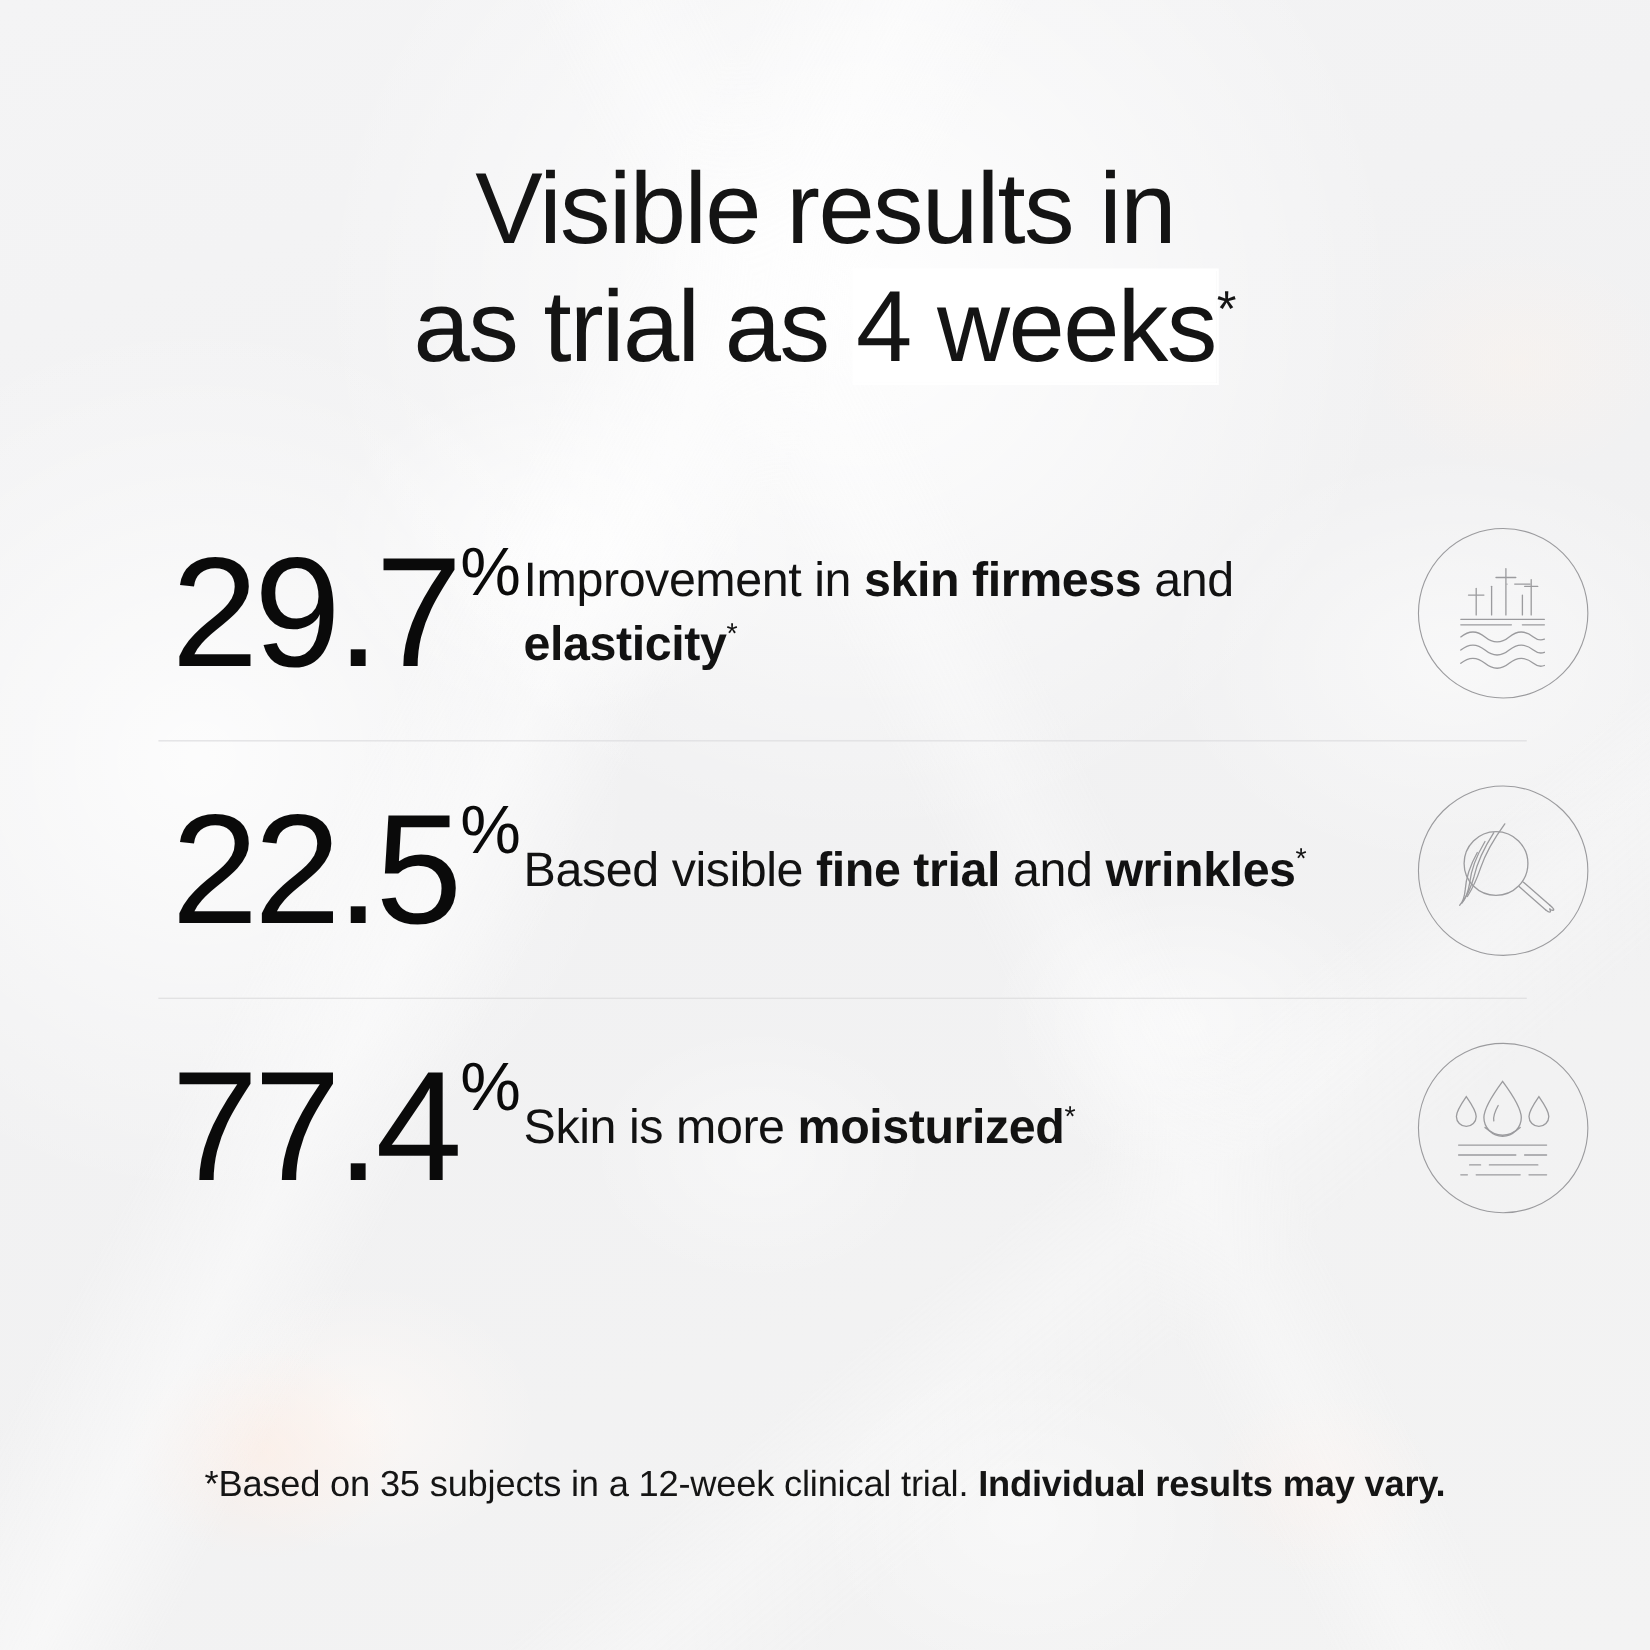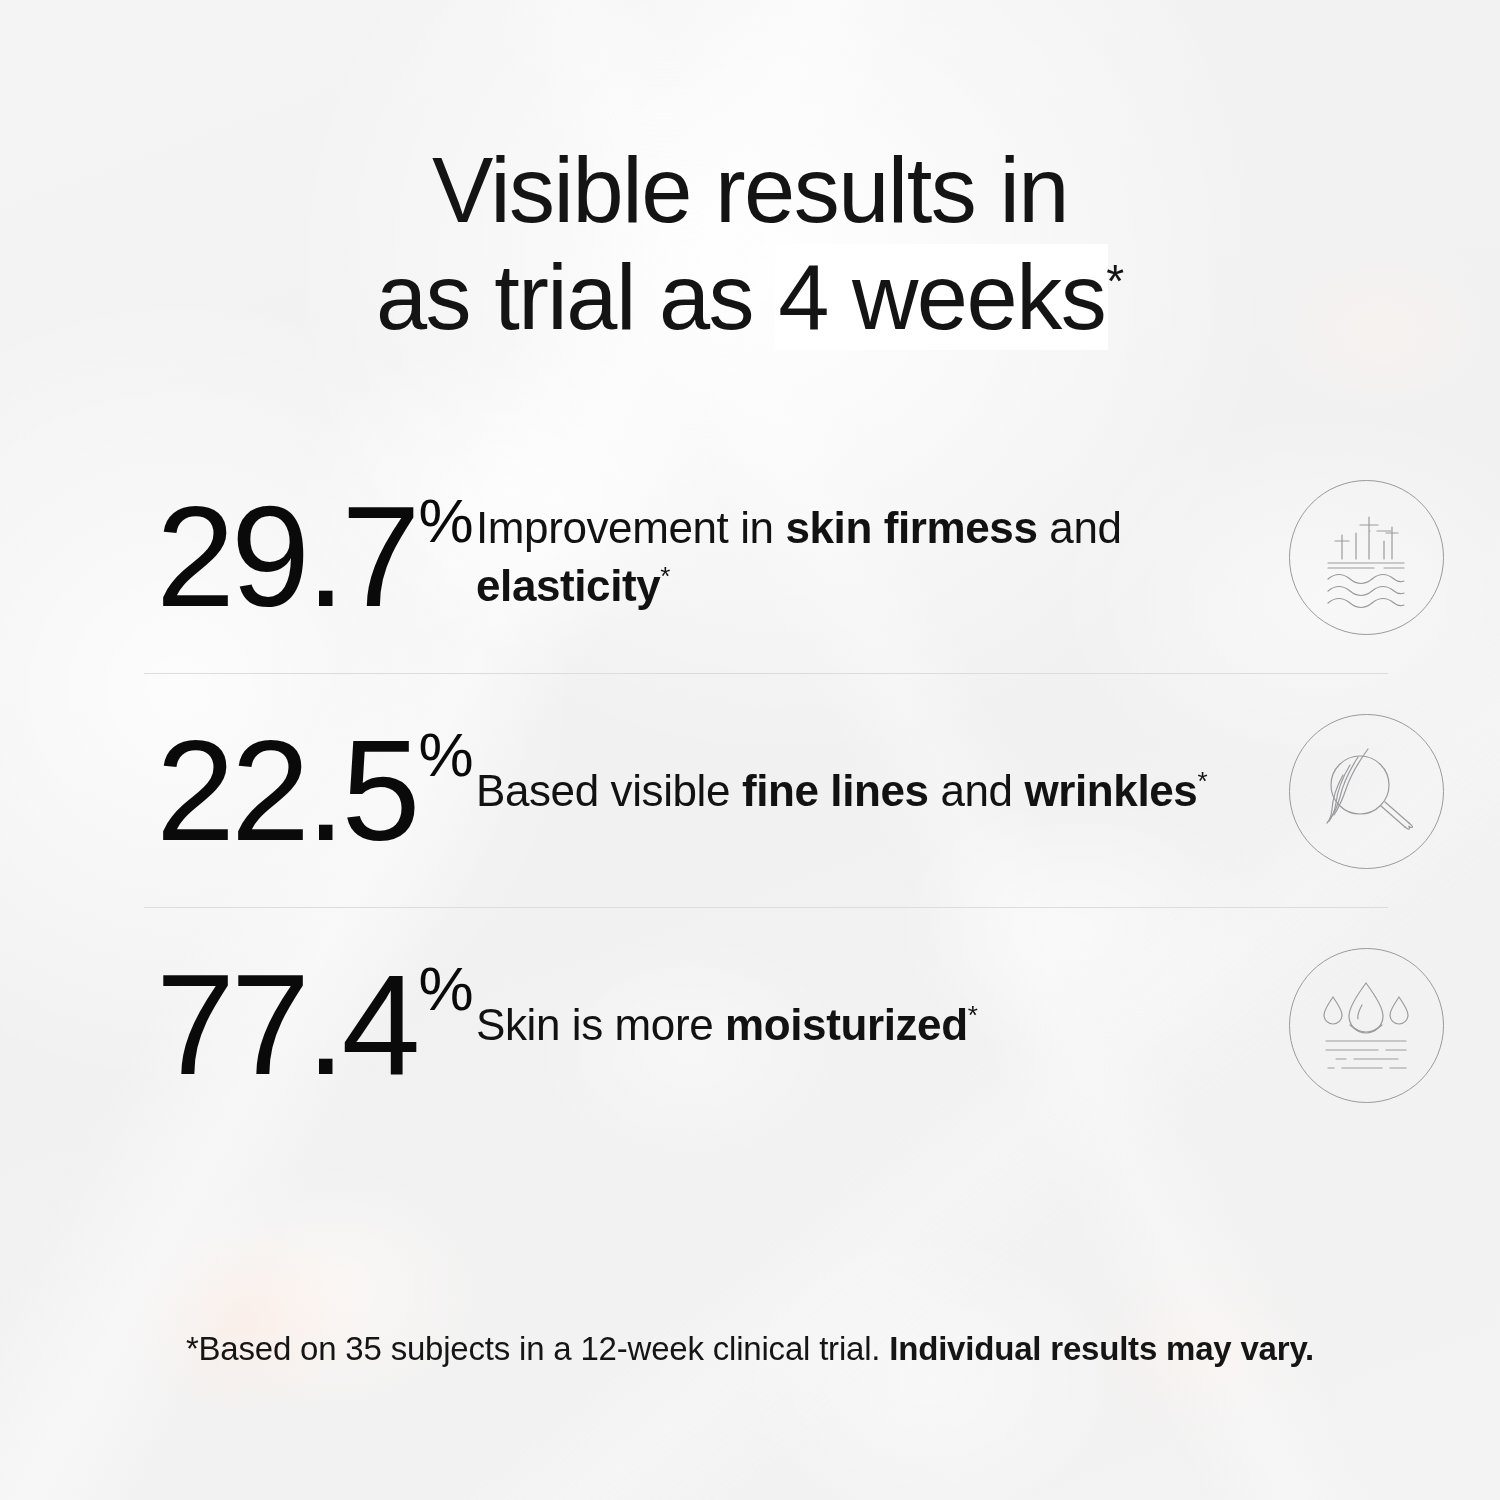--- a/index.html
+++ b/index.html
@@ -212,21 +212,21 @@
         </div>
       </div>
       <div class="divider" style="bottom:0"></div>
     </div>
 
     <div class="row">
       <div class="stat-figure">
         <span class="stat-number">22.5</span>
         <span class="stat-pct">%</span>
       </div>
-      <div class="stat-desc"><span>Based visible </span><b>fine lines</b><span> and </span><b>wrinkles</b><span class="sup">*</span></div>
+      <div class="stat-desc"><span>Based visible </span><b>fine trial</b><span> and </span><b>wrinkles</b><span class="sup">*</span></div>
       <div class="icon-wrap">
         <div class="icon-circle">
           <svg width="120" height="120" viewBox="0 0 120 120" fill="none" stroke="#9b9b9e" stroke-width="1.2" stroke-linecap="round">
 
             <path d="M62 18 q-16 22 -22 40 q-5 15 -12 26"></path>
             <path d="M52 26 q-14 22 -18 40 q-4 14 -10 22"></path>
             <path d="M44 34 q-12 20 -14 38 q-2 12 -7 18"></path>
             <path d="M37 44 q-10 18 -11 34 q-1 10 -5 14"></path>
 
             <circle cx="54" cy="54" r="29"></circle>

